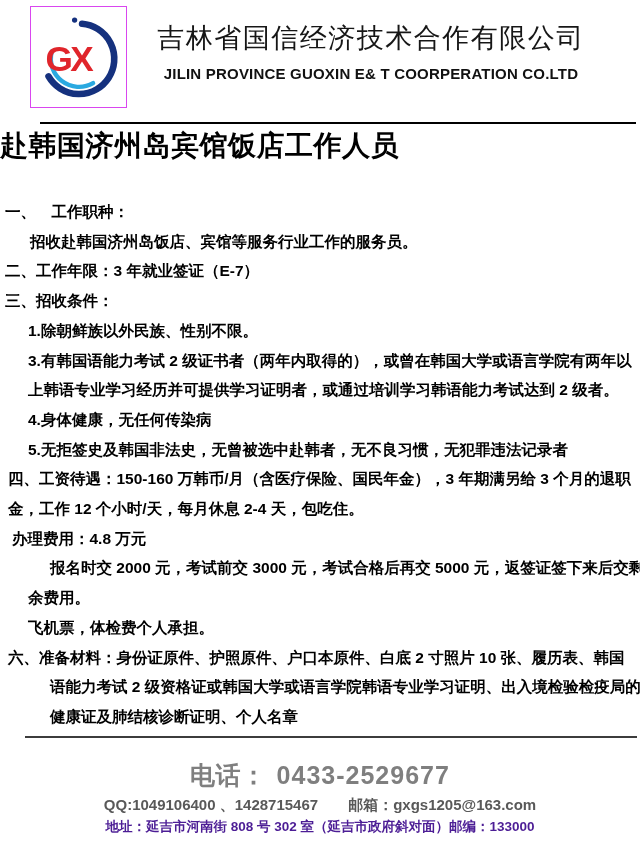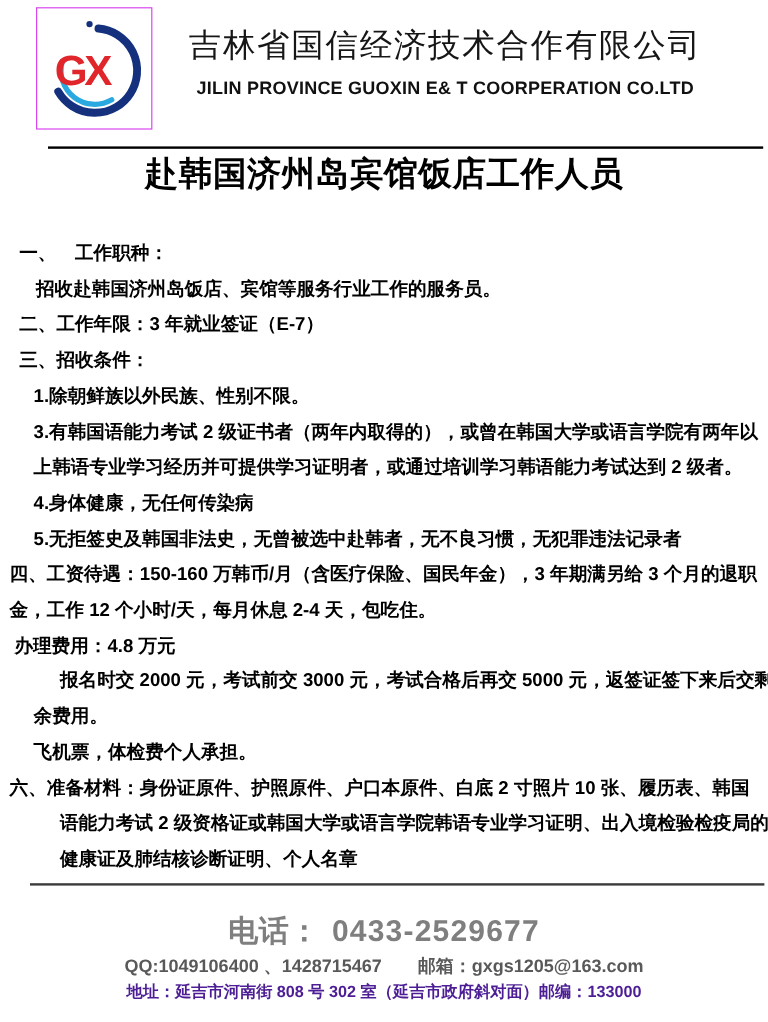--- a/index.html
+++ b/index.html
@@ -42,39 +42,39 @@
     margin:0 0 0 40px; width:596px; height:0;
     border:none; border-top:2px solid #000000;
   }
   .rule-bottom {
     margin:4px 0 0 25px; width:612px; height:0;
     border:none; border-top:2px solid #3c3c3c;
   }
   
   .doc-title {
     margin:3px 0 0 0;
-    text-align:center;
+    text-align:left;
     font-family:"Liberation Serif", serif;
     font-size:28px; font-weight:700;
     letter-spacing:0.5px;
     color:#000000;
     height:38px; line-height:38px;
   }
   
   .doc-body { margin-top:32px; }
   .doc-body p {
     margin:0;
     font-size:15.5px; font-weight:700;
     line-height:29.7px;
     white-space:nowrap;
     color:#000000;
   }
   .px8  { padding-left:8px;  }
   .px12 { padding-left:12px; }
-  .px16 { padding-left:16px; }
+  .px16 { padding-left:5px; }
   .px28 { padding-left:28px; }
   .px30 { padding-left:30px; }
   .px32 { padding-left:50px; }
   .px50 { padding-left:50px; }
   
   .phone-line {
     margin-top:21px;
     text-align:center;
     font-size:25px; font-weight:700;
     color:#7f7f7f; letter-spacing:0.5px;

